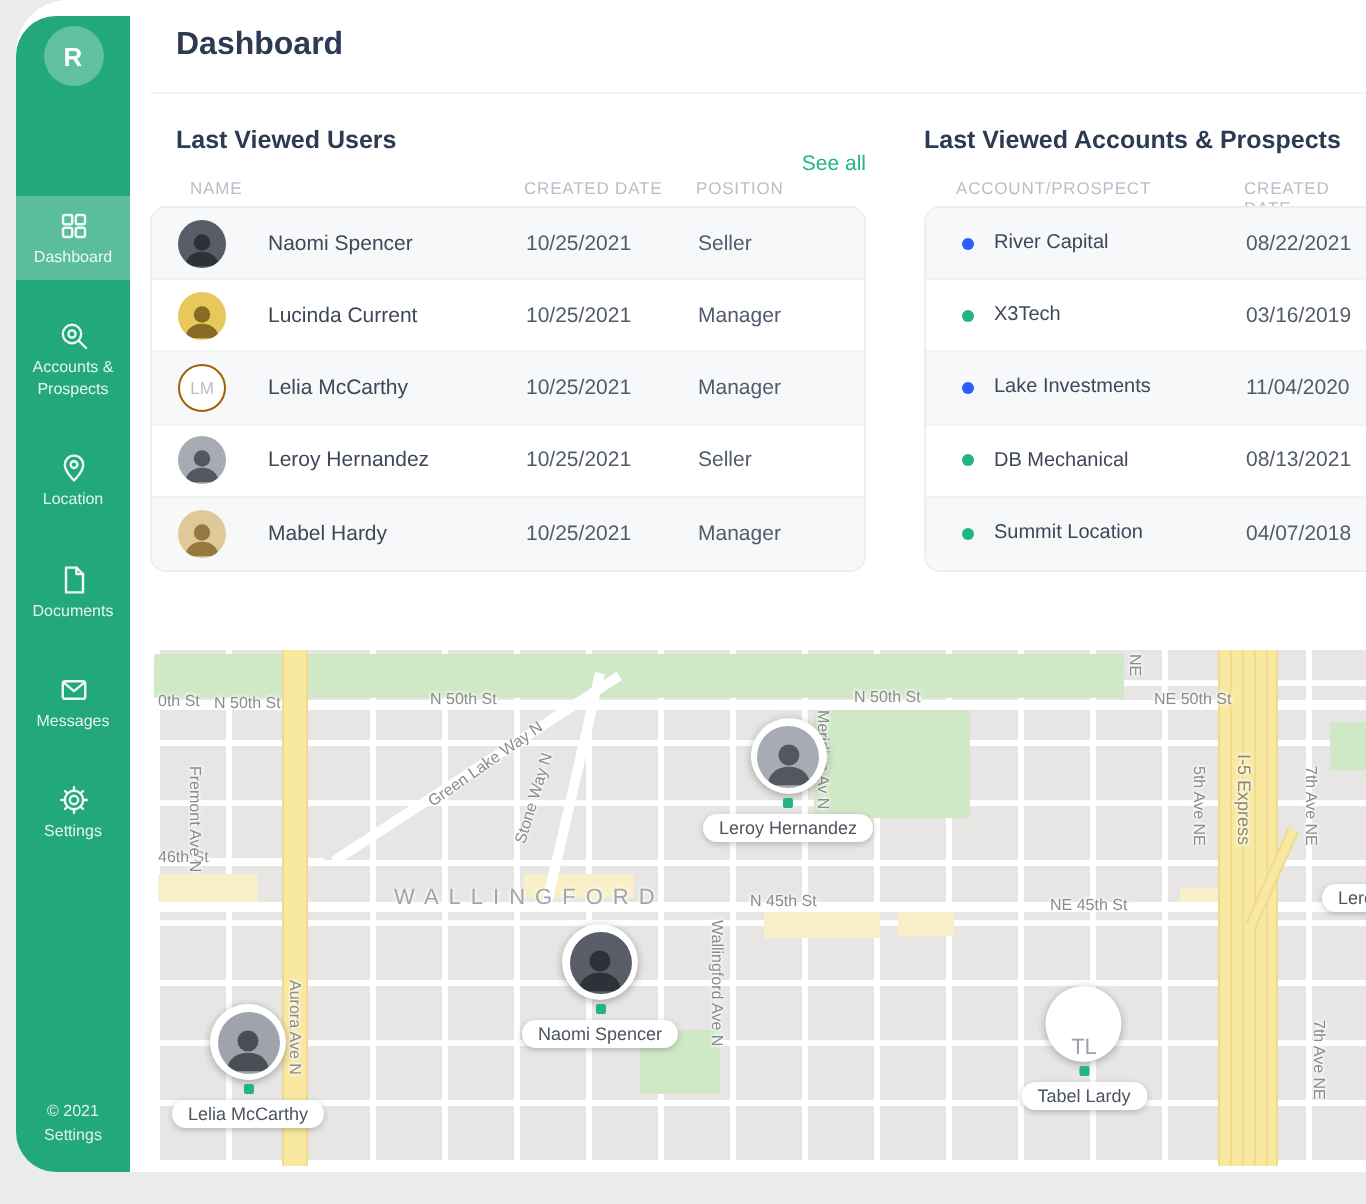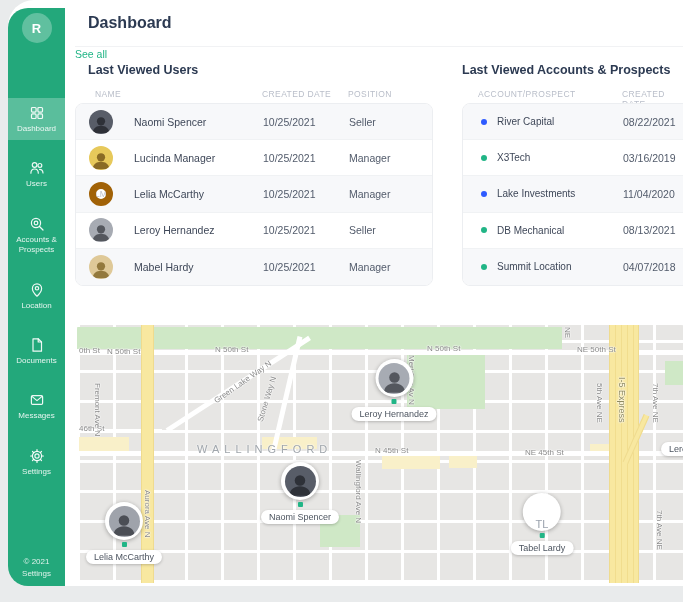--- a/index.html
+++ b/index.html
@@ -12,43 +12,43 @@
              border-radius:20px 0 0 20px; display:flex; flex-direction:column; align-items:center; }
   .logo { margin-top:5px; width:30px; height:30px; border-radius:50%; background:rgba(255,255,255,.28);
           color:#fff; font-size:13px; font-weight:bold; display:flex; align-items:center; justify-content:center; }
   .nav { margin-top:55px; width:100%; display:flex; flex-direction:column; align-items:center; gap:13px; }
   .nav-item { width:100%; padding:7px 2px 6px; display:flex; flex-direction:column; align-items:center; gap:3px; cursor:pointer; }
   .nav-item.active { background:rgba(255,255,255,.25); }
   .nav-label { font-size:8px; color:rgba(255,255,255,.88); text-align:center; line-height:1.3; }
   .nav-icon { width:16px; height:16px; display:block; }
   .nav-icon svg { width:16px; height:16px; stroke:rgba(255,255,255,.92); fill:none; stroke-width:1.2;
                   stroke-linecap:round; stroke-linejoin:round; }
-  .side-footer { margin-top:auto; margin-bottom:6px; text-align:center; font-size:8px; color:rgba(255,255,255,.85); line-height:1.5; }
+  .side-footer { margin-top:auto; margin-bottom:12px; text-align:center; font-size:8px; color:rgba(255,255,255,.85); line-height:1.5; }
 
   
   .main { position:absolute; left:57px; top:0; width:618px; height:586px; }
   .page-title { position:absolute; left:23px; top:14px; font-size:16px; font-weight:bold; color:#2c3a52; }
   .head-divider { position:absolute; left:10px; right:0; top:46px; height:1px; background:#f1f2f4; }
 
   .section-title { position:absolute; font-size:12.5px; font-weight:bold; color:#2c3a52; }
-  .see-all { position:absolute; top:48px; left:10px; width:358px; font-size:10.5px; color:#21b586; cursor:pointer; }
+  .see-all { position:absolute; top:76px; left:10px; width:358px; text-align:right; font-size:10.5px; color:#21b586; cursor:pointer; }
 
   .col-head { position:absolute; font-size:8.5px; color:#b9bec9; letter-spacing:.4px; }
 
   .table { position:absolute; top:103px; background:#fff; border:1px solid #eceef1; border-radius:8px; overflow:hidden; }
   .users-table { left:10px; width:358px; }
   .accounts-table { left:397px; width:240px; }
   .t-row { height:36.2px; display:flex; align-items:center; border-bottom:1px solid #f0f2f4; cursor:pointer; }
   .t-row:last-child { border-bottom:none; }
   .t-row.stripe { background:#f7f8fa; }
 
   .avatar { width:24px; height:24px; border-radius:50%; overflow:hidden; flex:0 0 auto;
             display:flex; align-items:center; justify-content:center; }
   .avatar svg { width:22px; height:22px; margin-top:4px; }
-  .avatar.init { background:#fff; border:7px solid #a16207; color:#b9bec9; font-size:8.5px; }
+  .avatar.init { background:#fff; border:1px solid #a16207; color:#b9bec9; font-size:8.5px; }
   .a-naomi { background:#585d68; } .a-naomi svg path, .a-naomi svg circle { fill:#2e3138; }
   .a-lucinda { background:#e7c95b; } .a-lucinda svg path, .a-lucinda svg circle { fill:#8a6b25; }
   .a-leroy { background:#a7abb3; } .a-leroy svg path, .a-leroy svg circle { fill:#54575e; }
   .a-mabel { background:#dfc998; } .a-mabel svg path, .a-mabel svg circle { fill:#93793d; }
   .a-lelia { background:#9fa3ab; } .a-lelia svg path, .a-lelia svg circle { fill:#4b4e55; }
 
   .u-name { margin-left:21px; font-size:10.5px; color:#3e4758; }
   .u-cell { font-size:10.5px; color:#525b6b; }
   .users-table .t-row { padding-left:13px; }
   .users-table .u-date { position:absolute; left:187px; }
@@ -109,31 +109,20 @@
                 <rect x="8.9" y="2.5" width="4.6" height="4.6" rx="1"></rect>
                 <rect x="2.5" y="8.9" width="4.6" height="4.6" rx="1"></rect>
                 <rect x="8.9" y="8.9" width="4.6" height="4.6" rx="1"></rect>
               </svg>
           </span>
           <span class="nav-label">Dashboard</span>
         </div>
         <div class="nav-item">
           <span class="nav-icon">
             <svg viewBox="0 0 16 16">
-                <circle cx="5.6" cy="5" r="2.3"></circle>
-                <path d="M1.9,13.2 c0,-2.6 1.7,-4.2 3.7,-4.2 s3.7,1.6 3.7,4.2"></path>
-                <circle cx="10.9" cy="5.4" r="1.9"></circle>
-                <path d="M10.6,9.4 c1.8,0 3.2,1.4 3.4,3.6"></path>
-              </svg>
-          </span>
-          <span class="nav-label">Users</span>
-        </div>
-        <div class="nav-item">
-          <span class="nav-icon">
-            <svg viewBox="0 0 16 16">
                 <circle cx="7" cy="7" r="4.6"></circle>
                 <path d="M10.5,10.5 L14,14"></path>
                 <circle cx="7" cy="7" r="1.8"></circle>
               </svg>
           </span>
           <span class="nav-label" style="width:52px">Accounts &amp; Prospects</span>
         </div>
         <div class="nav-item">
           <span class="nav-icon">
             <svg viewBox="0 0 16 16">
@@ -200,21 +189,21 @@
           <span class="u-cell u-date">10/25/2021</span>
           <span class="u-cell u-pos">Seller</span>
         </div>
         <div class="t-row">
           <span class="avatar a-lucinda">
               <svg viewBox="0 0 24 24">
                 <circle cx="12" cy="9" r="4.5"></circle>
                 <path d="M3,22 c0,-5 4,-8 9,-8 s9,3 9,8 z"></path>
               </svg>
             </span>
-          <span class="u-name">Lucinda Manager</span>
+          <span class="u-name">Lucinda Current</span>
           <span class="u-cell u-date">10/25/2021</span>
           <span class="u-cell u-pos">Manager</span>
         </div>
         <div class="t-row stripe">
           <span class="avatar init">LM</span>
           <span class="u-name">Lelia McCarthy</span>
           <span class="u-cell u-date">10/25/2021</span>
           <span class="u-cell u-pos">Manager</span>
         </div>
         <div class="t-row">

